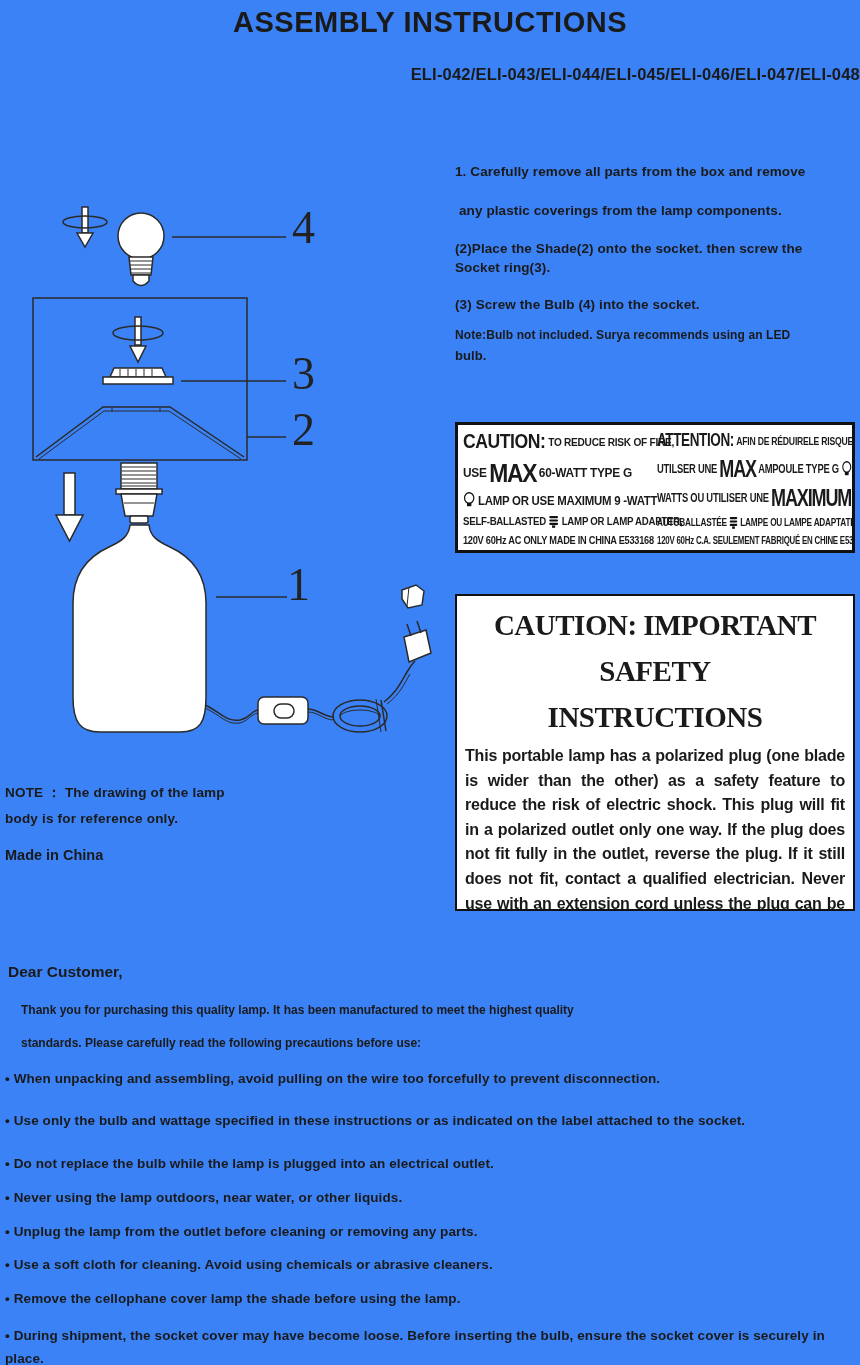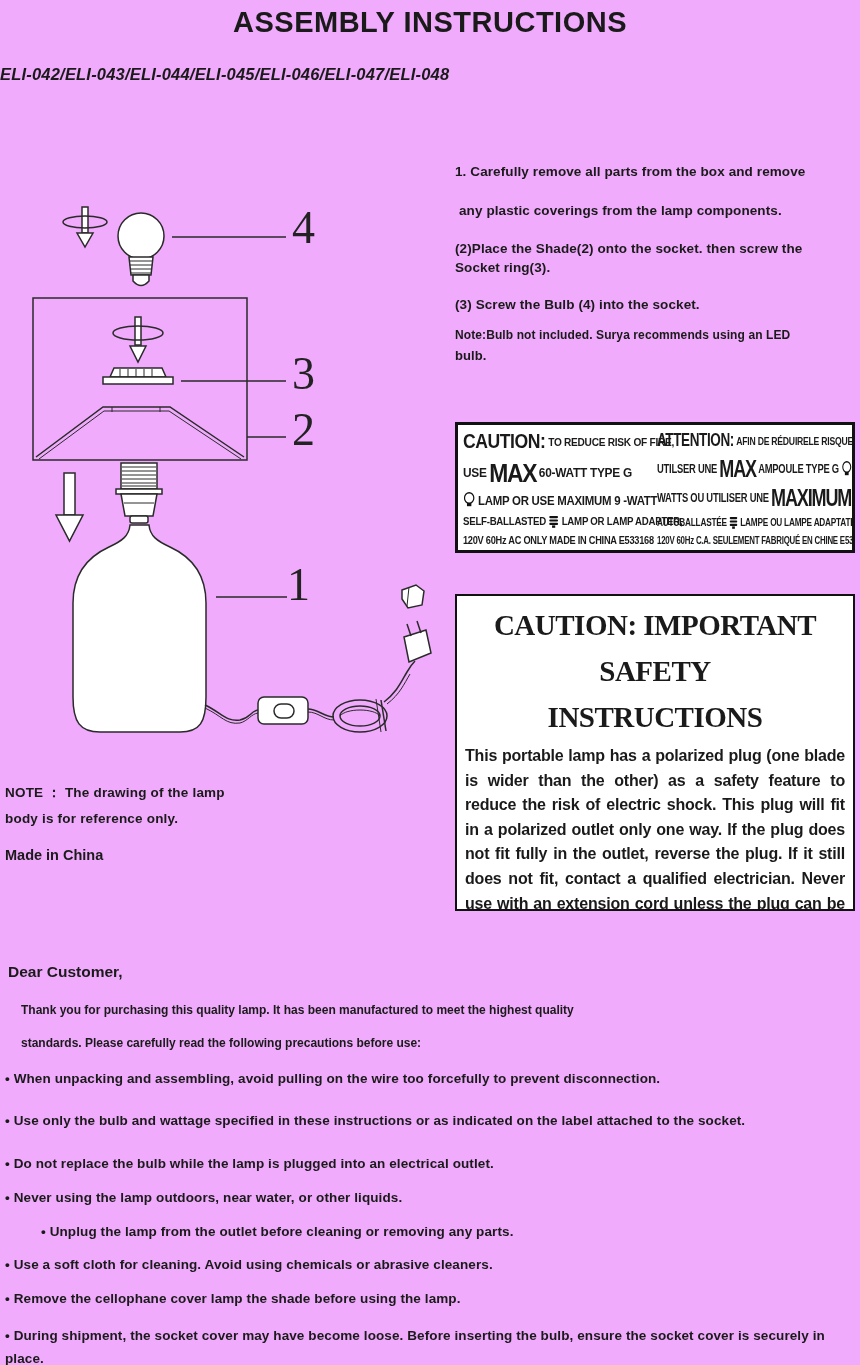--- a/index.html
+++ b/index.html
@@ -1,24 +1,24 @@
 <!DOCTYPE html>
 <html><head>
 <meta charset="utf-8">
 <style>
   html,body { margin:0; padding:0; background:#ffffff; }
   .page {
-    position:relative; width:860px; height:1365px; background:#f0abfc;
+    position:relative; width:860px; height:1365px; background:#3b82f6;
     font-family:"Liberation Sans", sans-serif; color:#1a1a1a; overflow:hidden;
   }
   
   .doc-title { position:absolute; top:6px; left:0; width:100%; margin:0;
     text-align:center; font-size:29px; font-weight:700; letter-spacing:.5px; }
   .models { position:absolute; top:65px; left:0; width:100%;
-    text-align:left; font-size:16.5px; font-weight:700; letter-spacing:.2px;font-style:italic; }
+    text-align:right; font-size:16.5px; font-weight:700; letter-spacing:.2px; }
 
   
   .step { position:absolute; left:455px; font-size:13.5px; font-weight:700;
     white-space:nowrap; letter-spacing:.1px; }
   .st1a{top:164px;} .st1b{top:203px; left:459px;}
   .st2a{top:241px;} .st2b{top:260px;}
   .st3{top:297px;}
   .noteA{top:328px; font-size:12px;} .noteB{top:348px; font-size:13px;}
 
   
@@ -63,21 +63,21 @@
   .s-body { margin-top:4px; font-size:16px; font-weight:700; text-align:justify;
     line-height:24.6px; letter-spacing:-.2px; }
 
   
   .salutation { position:absolute; left:8px; top:963px; font-size:15.5px; font-weight:700; }
   .intro { position:absolute; left:21px; font-size:12px; font-weight:700; white-space:nowrap; }
   .in1{top:1003px;} .in2{top:1036px;}
   .bullet { position:absolute; left:5px; font-size:13.5px; font-weight:700;
     white-space:nowrap; letter-spacing:.1px; }
   .b0{top:1071px;} .b1{top:1113px;} .b2{top:1156px;} .b3{top:1190px;}
-  .b4{top:1224px;margin-left:36px;} .b5{top:1257px;} .b6{top:1291px;}
+  .b4{top:1224px;} .b5{top:1257px;} .b6{top:1291px;}
   .b7{top:1324px; white-space:normal; width:850px; line-height:23px;}
 
   svg .ln { stroke:#2a2a2a; stroke-width:1.5; fill:none; }
   svg .fw { stroke:#2a2a2a; stroke-width:1.5; fill:#fff; }
   svg .thin { stroke:#2a2a2a; stroke-width:1; fill:none; }
 </style>
 </head>
 <body>
 
 <div class="page">

